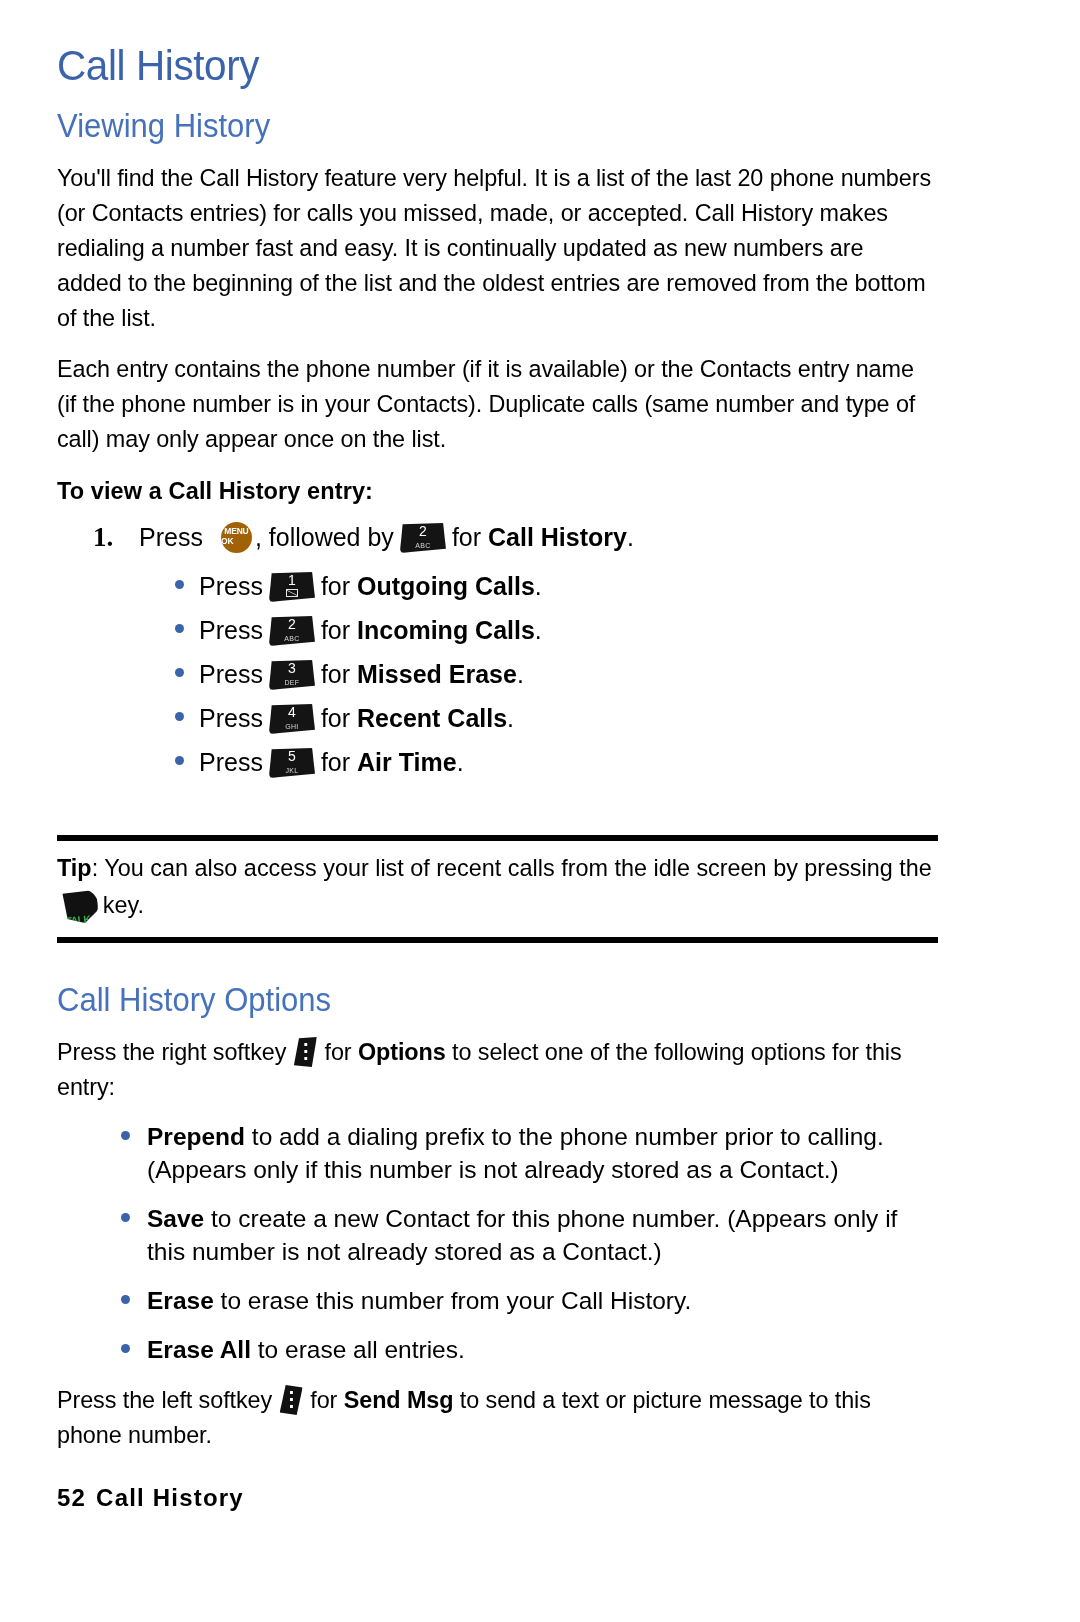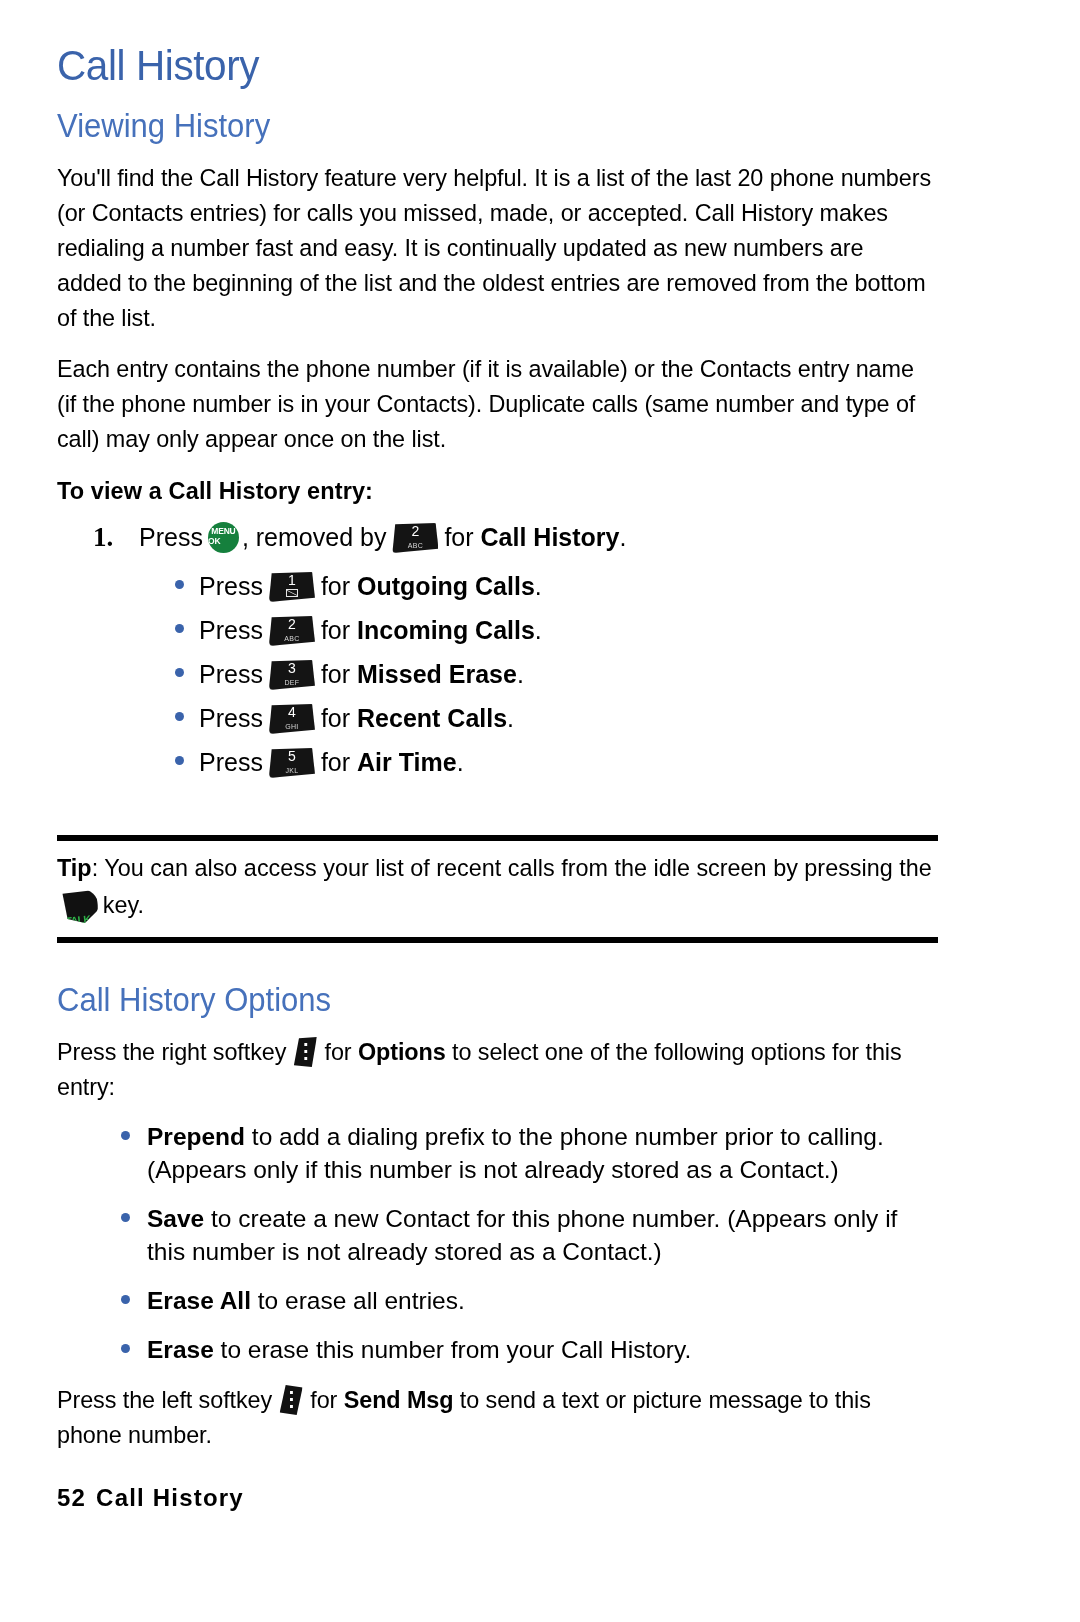--- a/index.html
+++ b/index.html
@@ -180,23 +180,23 @@
     transform-origin: left top;
   }
 
   
   .menukey {
     display: inline-block;
     position: relative;
     width: 31px;
     height: 31px;
     border-radius: 50%;
-    background: #15803d;
+    background: #a16207;
     vertical-align: -7px;
-    margin: 0 3px 0 5px;
+    margin: 0 3px 0 18px;
     overflow: hidden;
   }
   .menukey .mk-top {
     position: absolute;
     top: 5px; left: 0; right: 0;
     text-align: center;
     color: #ffffff;
     font-size: 8.5px;
     line-height: 9px;
     letter-spacing: -0.2px;
@@ -302,21 +302,21 @@
   <h2 class="h2">Viewing History</h2>
 
   <p class="para">You'll find the Call History feature very helpful. It is a list of the last 20 phone numbers (or Contacts entries) for calls you missed, made, or accepted. Call History makes redialing a number fast and easy. It is continually updated as new numbers are added to the beginning of the list and the oldest entries are removed from the bottom of the list.</p>
 
   <p class="para">Each entry contains the phone number (if it is available) or the Contacts entry name (if the phone number is in your Contacts). Duplicate calls (same number and type of call) may only appear once on the list.</p>
 
   <div class="subhead">To view a Call History entry:</div>
 
   <ol class="steps">
     <li class="step">
-      <span class="step-num">1.</span><span>Press</span><span class="menukey"><span class="mk-top">MENU</span><span class="mk-bot">OK</span></span><span>, removed by</span><span class="keycap"><span class="kc-num">2</span><span class="kc-sub">ABC</span></span><span>for</span> <b>Call History</b><span>.</span>
+      <span class="step-num">1.</span><span>Press</span><span class="menukey"><span class="mk-top">MENU</span><span class="mk-bot">OK</span></span><span>, followed by</span><span class="keycap"><span class="kc-num">2</span><span class="kc-sub">ABC</span></span><span>for</span> <b>Call History</b><span>.</span>
     </li>
   </ol>
 
   <ul class="blist keylist">
     <li class="bitem">
       <span class="bullet-dot"></span><span>Press</span><span class="keycap"><span class="kc-num">1</span><span class="kc-env"></span></span><span>for</span> <b>Outgoing Calls</b>.
     </li>
     <li class="bitem">
       <span class="bullet-dot"></span><span>Press</span><span class="keycap"><span class="kc-num">2</span><span class="kc-sub">ABC</span></span><span>for</span> <b>Incoming Calls</b>.
     </li>
@@ -350,24 +350,24 @@
   </p>
 
   <ul class="blist optlist">
     <li class="bitem">
       <span class="bullet-dot"></span><b>Prepend</b> <span>to add a dialing prefix to the phone number prior to calling. (Appears only if this number is not already stored as a Contact.)</span>
     </li>
     <li class="bitem">
       <span class="bullet-dot"></span><b>Save</b> <span>to create a new Contact for this phone number. (Appears only if this number is not already stored as a Contact.)</span>
     </li>
     <li class="bitem">
+      <span class="bullet-dot"></span><b>Erase</b> <span>to erase this number from your Call History.</span>
+    </li>
+    <li class="bitem">
       <span class="bullet-dot"></span><b>Erase All</b> <span>to erase all entries.</span>
-    </li>
-    <li class="bitem">
-      <span class="bullet-dot"></span><b>Erase</b> <span>to erase this number from your Call History.</span>
     </li>
   </ul>
 
   <p class="para">
     <span>Press the left softkey</span><span class="softkey left"><span class="sk-dots">
           <span></span>
           <span></span>
           <span></span>
         </span></span><span>for</span> <b>Send Msg</b> <span>to send a text or picture message to this phone number.</span>
   </p>

